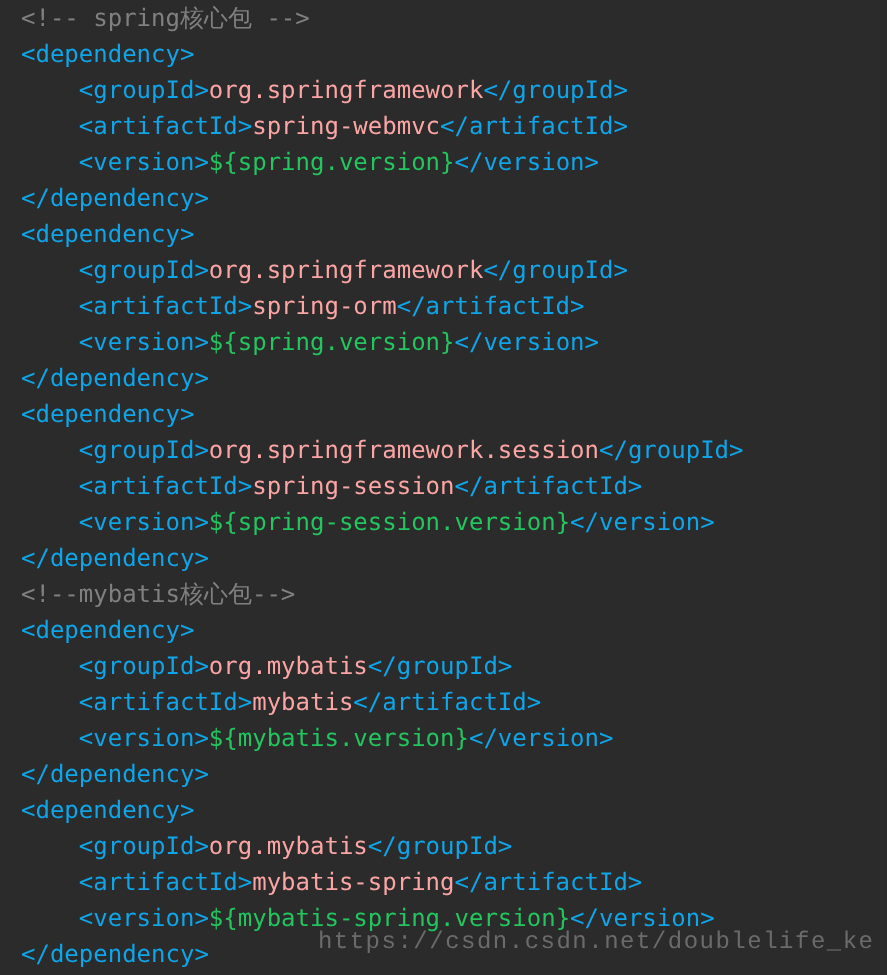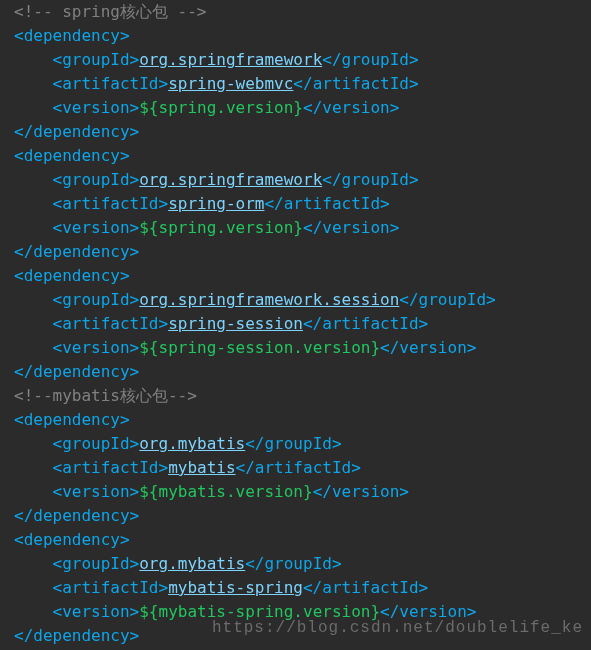--- a/index.html
+++ b/index.html
@@ -14,30 +14,30 @@
     overflow: hidden;
     position: relative;
   }
   pre {
     margin: 0;
     padding: 0 14px;
     white-space: pre;
   }
   .c-comment { color: #808080; }
   .c-tag     { color: #0ea5e9; }
-  .c-text    { color: #7dd3fc; text-decoration: underline; }
+  .c-text    { color: #fca5a5; }
   .c-var     { color: #22c55e; }
   .watermark {
     position: absolute;
     right: 8px;
     bottom: 10px;
     color: #6b6b6b;
     font-family: Consolas, 'Courier New', monospace;
     font-size: 16px;
     letter-spacing: 1px;
     pointer-events: none;
   }
 </style>
 </head>
 <body>
 
 <pre id="code-block"><div><span class="c-comment">&lt;!-- spring核心包 --&gt;</span></div><div><span class="c-tag">&lt;dependency&gt;</span></div><div><span class="c-tag">    &lt;groupId&gt;</span><span class="c-text">org.springframework</span><span class="c-tag">&lt;/groupId&gt;</span></div><div><span class="c-tag">    &lt;artifactId&gt;</span><span class="c-text">spring-webmvc</span><span class="c-tag">&lt;/artifactId&gt;</span></div><div><span class="c-tag">    &lt;version&gt;</span><span class="c-var">${spring.version}</span><span class="c-tag">&lt;/version&gt;</span></div><div><span class="c-tag">&lt;/dependency&gt;</span></div><div><span class="c-tag">&lt;dependency&gt;</span></div><div><span class="c-tag">    &lt;groupId&gt;</span><span class="c-text">org.springframework</span><span class="c-tag">&lt;/groupId&gt;</span></div><div><span class="c-tag">    &lt;artifactId&gt;</span><span class="c-text">spring-orm</span><span class="c-tag">&lt;/artifactId&gt;</span></div><div><span class="c-tag">    &lt;version&gt;</span><span class="c-var">${spring.version}</span><span class="c-tag">&lt;/version&gt;</span></div><div><span class="c-tag">&lt;/dependency&gt;</span></div><div><span class="c-tag">&lt;dependency&gt;</span></div><div><span class="c-tag">    &lt;groupId&gt;</span><span class="c-text">org.springframework.session</span><span class="c-tag">&lt;/groupId&gt;</span></div><div><span class="c-tag">    &lt;artifactId&gt;</span><span class="c-text">spring-session</span><span class="c-tag">&lt;/artifactId&gt;</span></div><div><span class="c-tag">    &lt;version&gt;</span><span class="c-var">${spring-session.version}</span><span class="c-tag">&lt;/version&gt;</span></div><div><span class="c-tag">&lt;/dependency&gt;</span></div><div><span class="c-comment">&lt;!--mybatis核心包--&gt;</span></div><div><span class="c-tag">&lt;dependency&gt;</span></div><div><span class="c-tag">    &lt;groupId&gt;</span><span class="c-text">org.mybatis</span><span class="c-tag">&lt;/groupId&gt;</span></div><div><span class="c-tag">    &lt;artifactId&gt;</span><span class="c-text">mybatis</span><span class="c-tag">&lt;/artifactId&gt;</span></div><div><span class="c-tag">    &lt;version&gt;</span><span class="c-var">${mybatis.version}</span><span class="c-tag">&lt;/version&gt;</span></div><div><span class="c-tag">&lt;/dependency&gt;</span></div><div><span class="c-tag">&lt;dependency&gt;</span></div><div><span class="c-tag">    &lt;groupId&gt;</span><span class="c-text">org.mybatis</span><span class="c-tag">&lt;/groupId&gt;</span></div><div><span class="c-tag">    &lt;artifactId&gt;</span><span class="c-text">mybatis-spring</span><span class="c-tag">&lt;/artifactId&gt;</span></div><div><span class="c-tag">    &lt;version&gt;</span><span class="c-var">${mybatis-spring.version}</span><span class="c-tag">&lt;/version&gt;</span></div><div><span class="c-tag">&lt;/dependency&gt;</span></div></pre>
-<div class="watermark">https://blog.csdn.net/doublelife_ke</div>
+<div class="watermark">https://csdn.csdn.net/doublelife_ke</div>
 
 </body></html>

